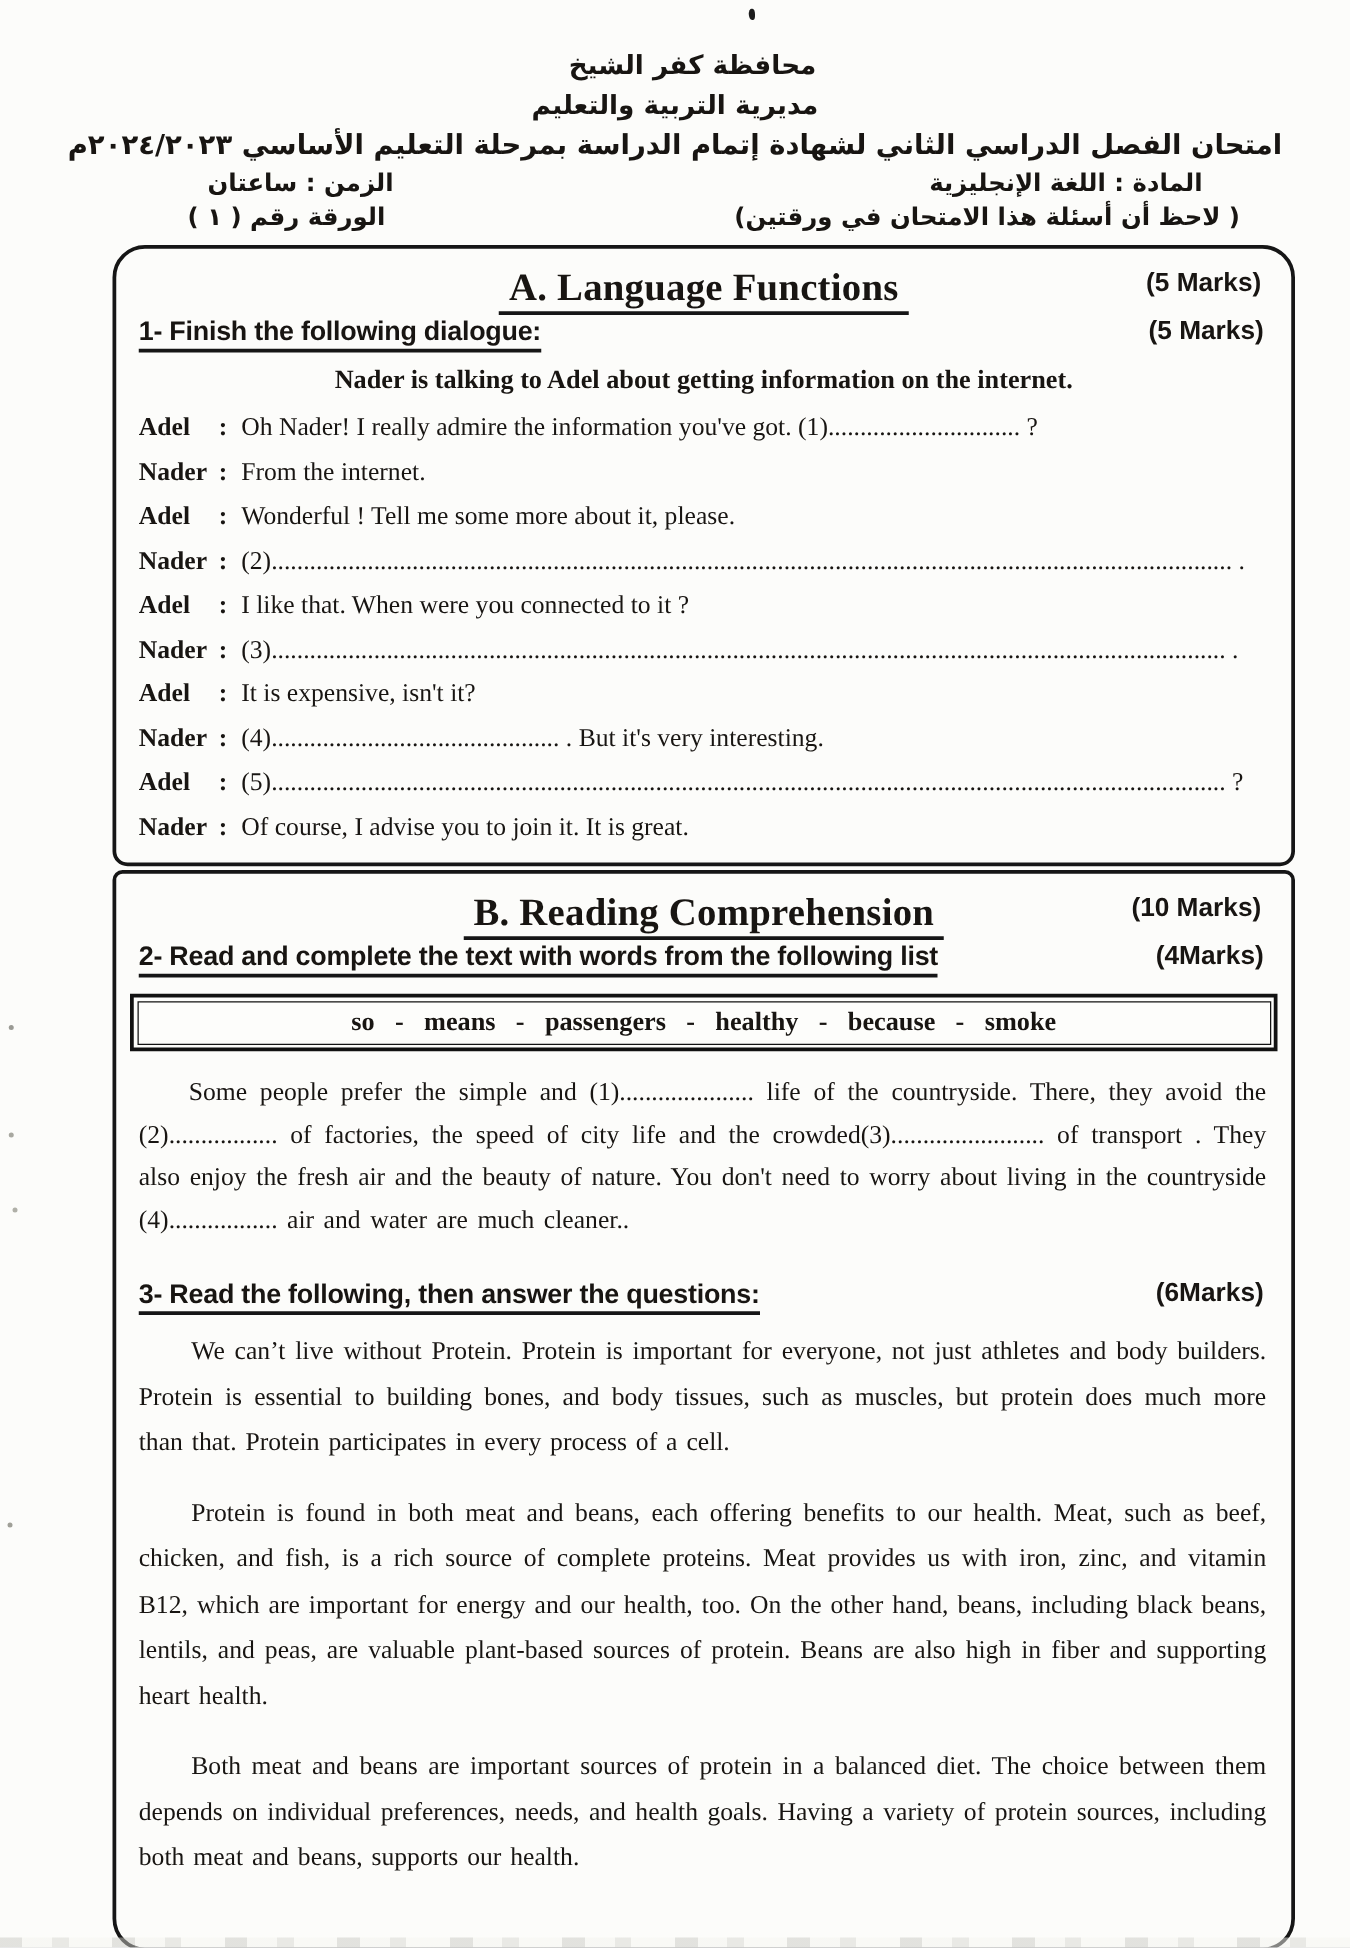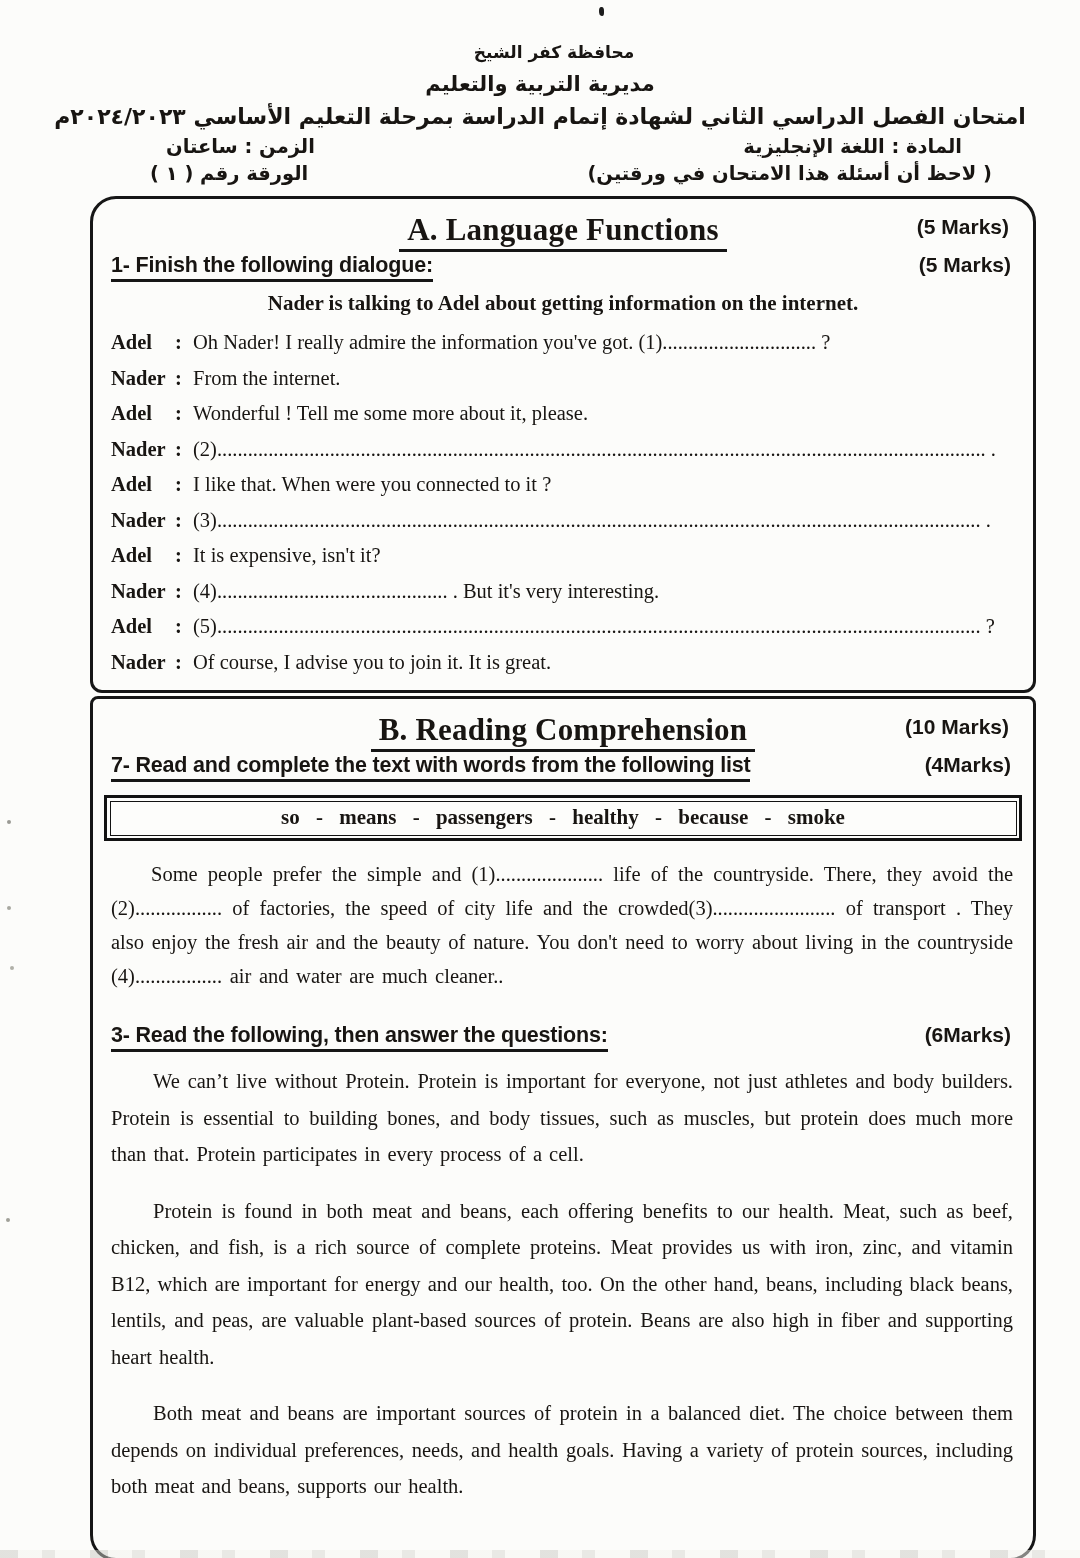--- a/index.html
+++ b/index.html
@@ -7,21 +7,21 @@
 
   
   .speck-top{position:absolute;top:7px;left:599px;width:5px;height:9px;background:#1c1c1c;border-radius:50% 50% 40% 60%;}
   .margin-specks{position:absolute;top:820px;left:7px;width:4px;height:4px;background:#9a9a94;border-radius:50%;
     box-shadow:0 86px 0 #a8a8a0, 3px 146px 0 #b0b0a8, -1px 398px 0 #a0a098;}
   .scan-noise{position:absolute;bottom:0;left:0;width:100%;height:8px;opacity:.5;
     background:repeating-linear-gradient(90deg,#c9c9c3 0 18px,#f3f3ee 18px 42px,#d6d6d0 42px 55px,#f6f6f1 55px 90px);}
 
   
   .hdr{direction:rtl;text-align:center;font-family:"DejaVu Sans",sans-serif;font-weight:bold;}
-  .hdr-l1{padding-top:38px;font-size:17px;line-height:28px;padding-left:28px;}
+  .hdr-l1{padding-top:38px;font-size:21px;line-height:28px;padding-left:28px;}
   .hdr-l2{font-size:21px;line-height:28px;margin-top:4px;}
   .hdr-l3{font-size:22px;line-height:27px;margin-top:5px;}
   .hdr-row{display:flex;justify-content:space-between;direction:rtl;font-size:19.5px;line-height:27px;font-weight:bold;}
   .hdr-row1{padding:3px 118px 0 166px;}
   .hdr-row2{padding:0 88px 0 150px;}
 
   
   .box{box-sizing:border-box;margin-left:90px;width:946px;border:3.5px solid #161616;background:transparent;}
   .box-a{margin-top:9px;height:497px;border-radius:26px 26px 12px 12px;}
   .box-b{margin-top:3px;height:865px;border-radius:8px 8px 26px 26px;}
@@ -149,21 +149,21 @@
       </div>
     </div>
   </div>
 
   <div class="box box-b">
     <div class="sec-title-row">
       <span class="sec-title">B. Reading Comprehension</span>
       <span class="sec-marks">(10 Marks)</span>
     </div>
     <div class="q-row">
-      <span class="q-heading">7- Read and complete the text with words from the following list</span>
+      <span class="q-heading">2- Read and complete the text with words from the following list</span>
       <span class="q-marks">(4Marks)</span>
     </div>
 
     <div class="wordbox-wrap">
       <div class="wordbox">so - means - passengers - healthy - because - smoke</div>
     </div>
 
     <div class="passage">Some people prefer the simple and (1)..................... life of the countryside.  There, they avoid the (2)................. of factories, the speed of city life and the crowded(3)........................ of transport . They also enjoy the fresh air and the beauty of nature.  You don't need to worry about living in the countryside (4)................. air and water are much cleaner..</div>
 
     <div class="q-row q3-row">

